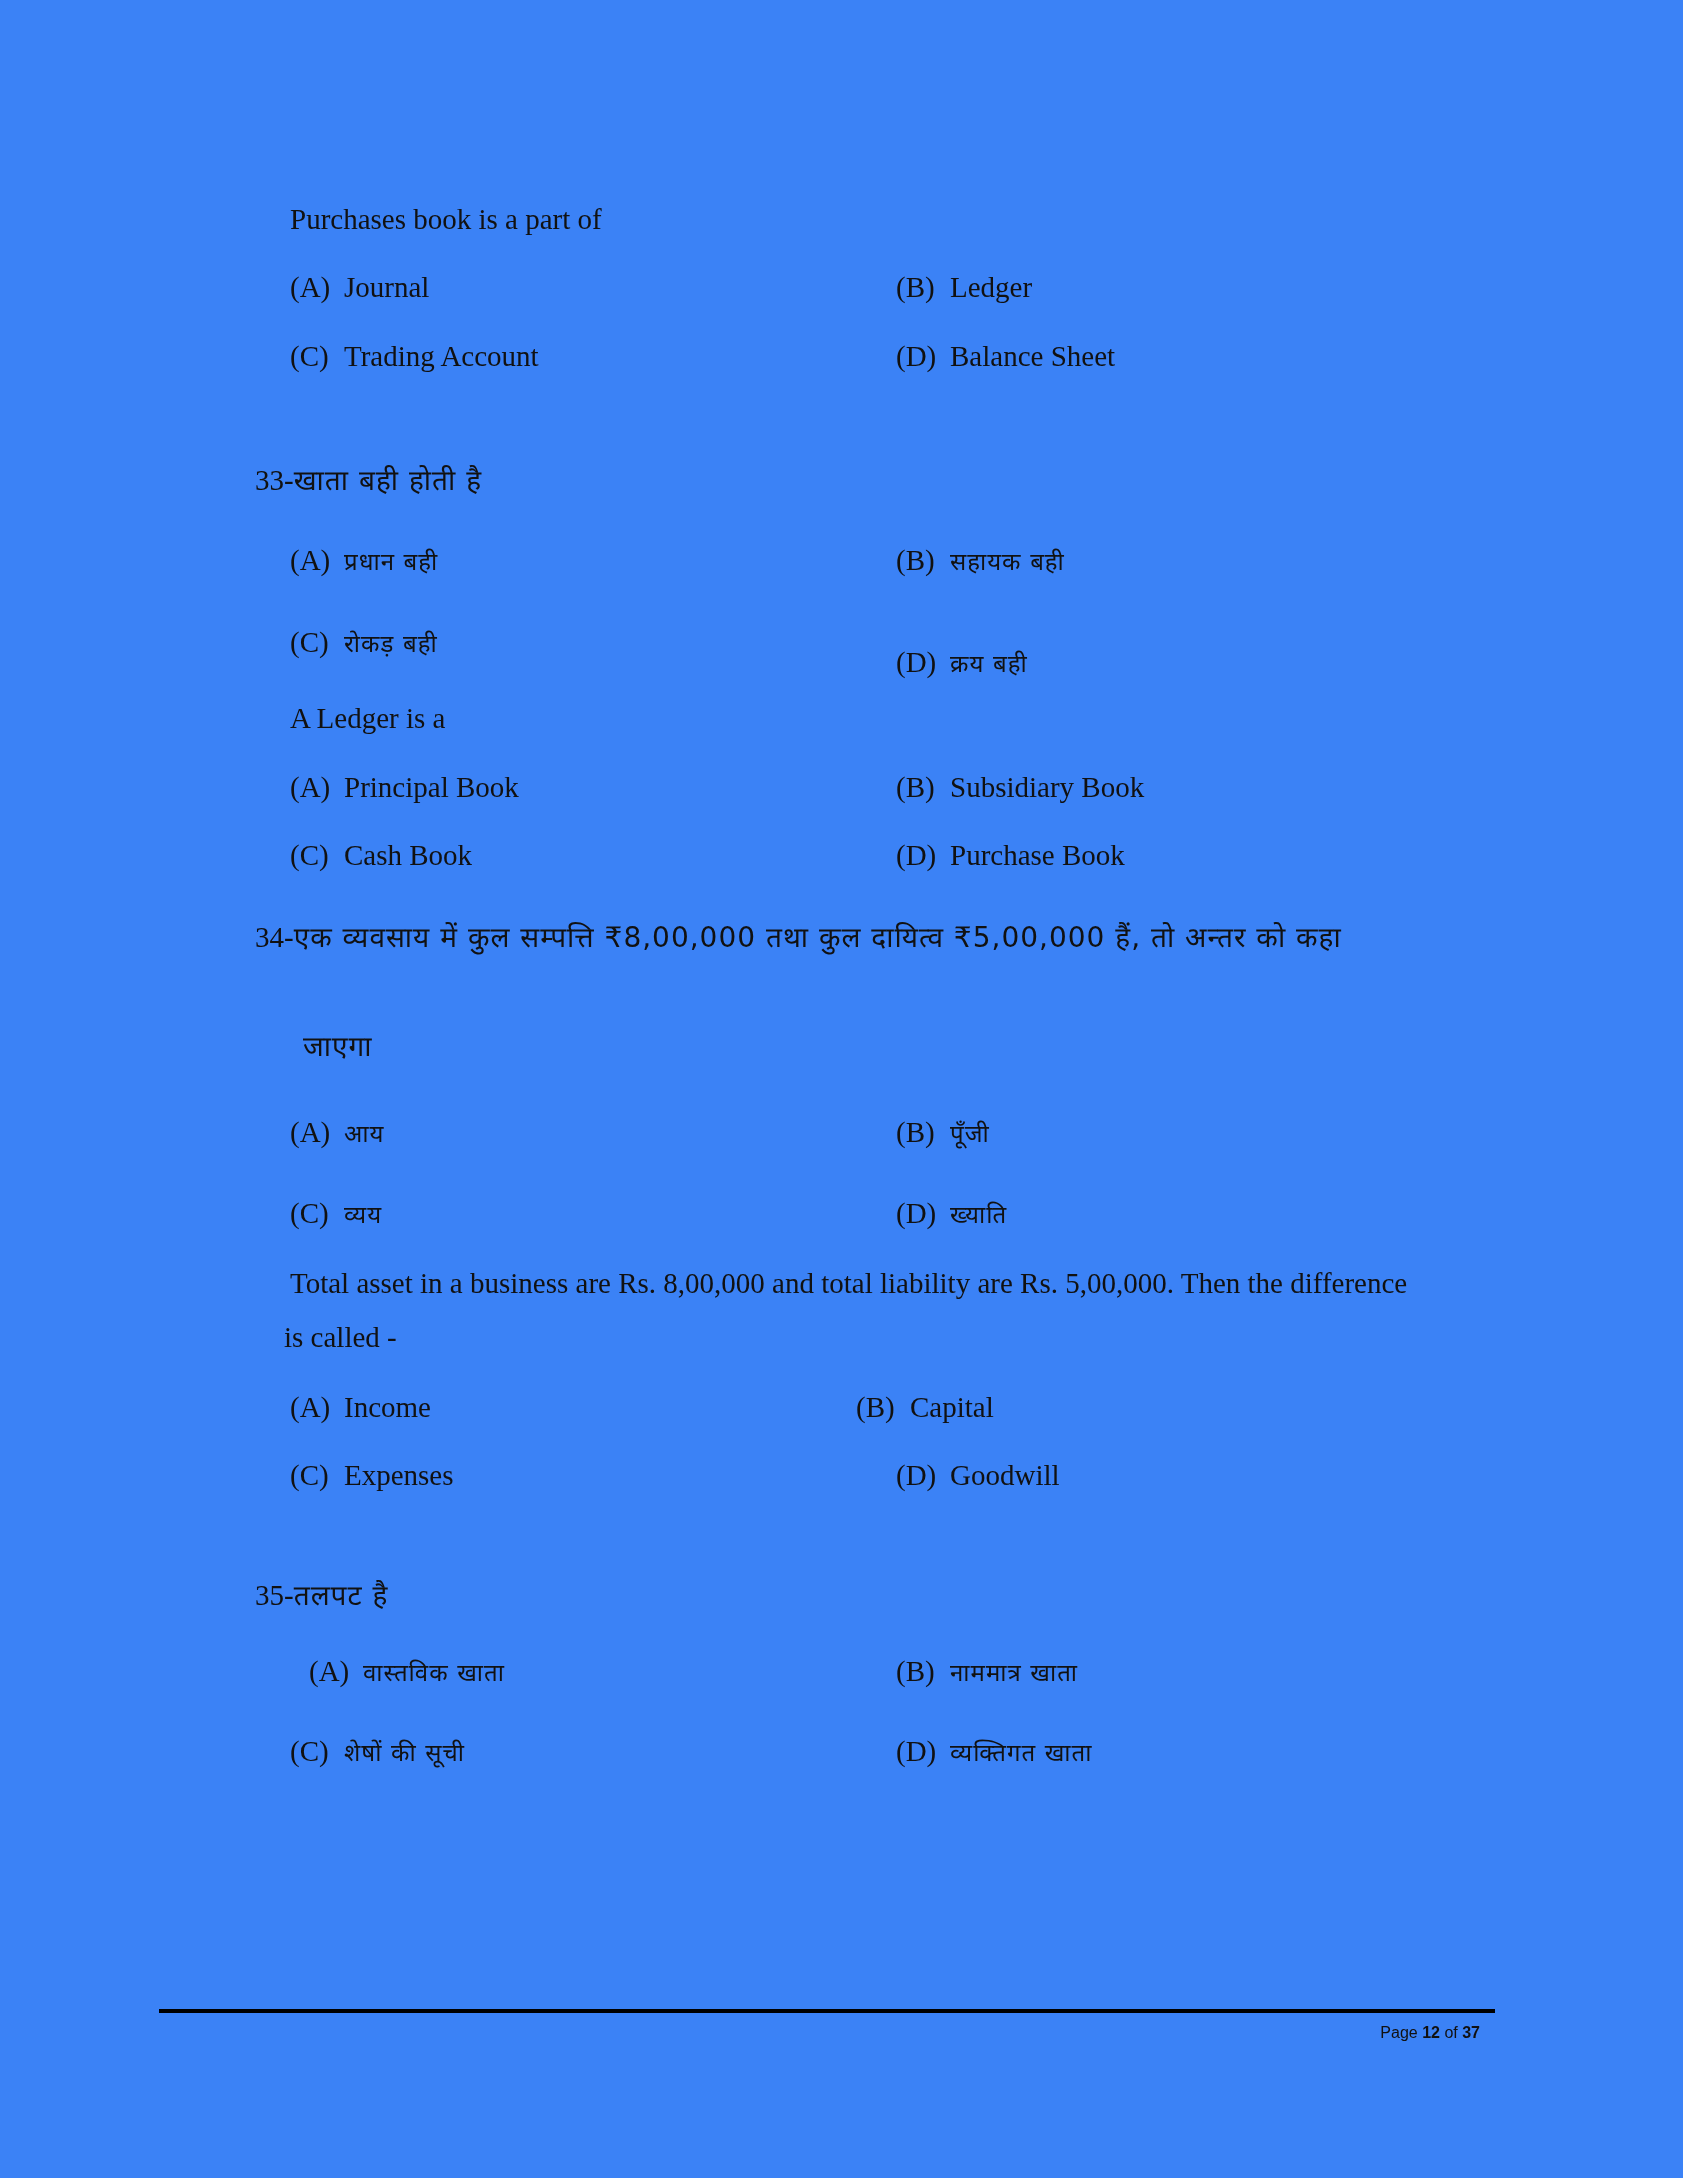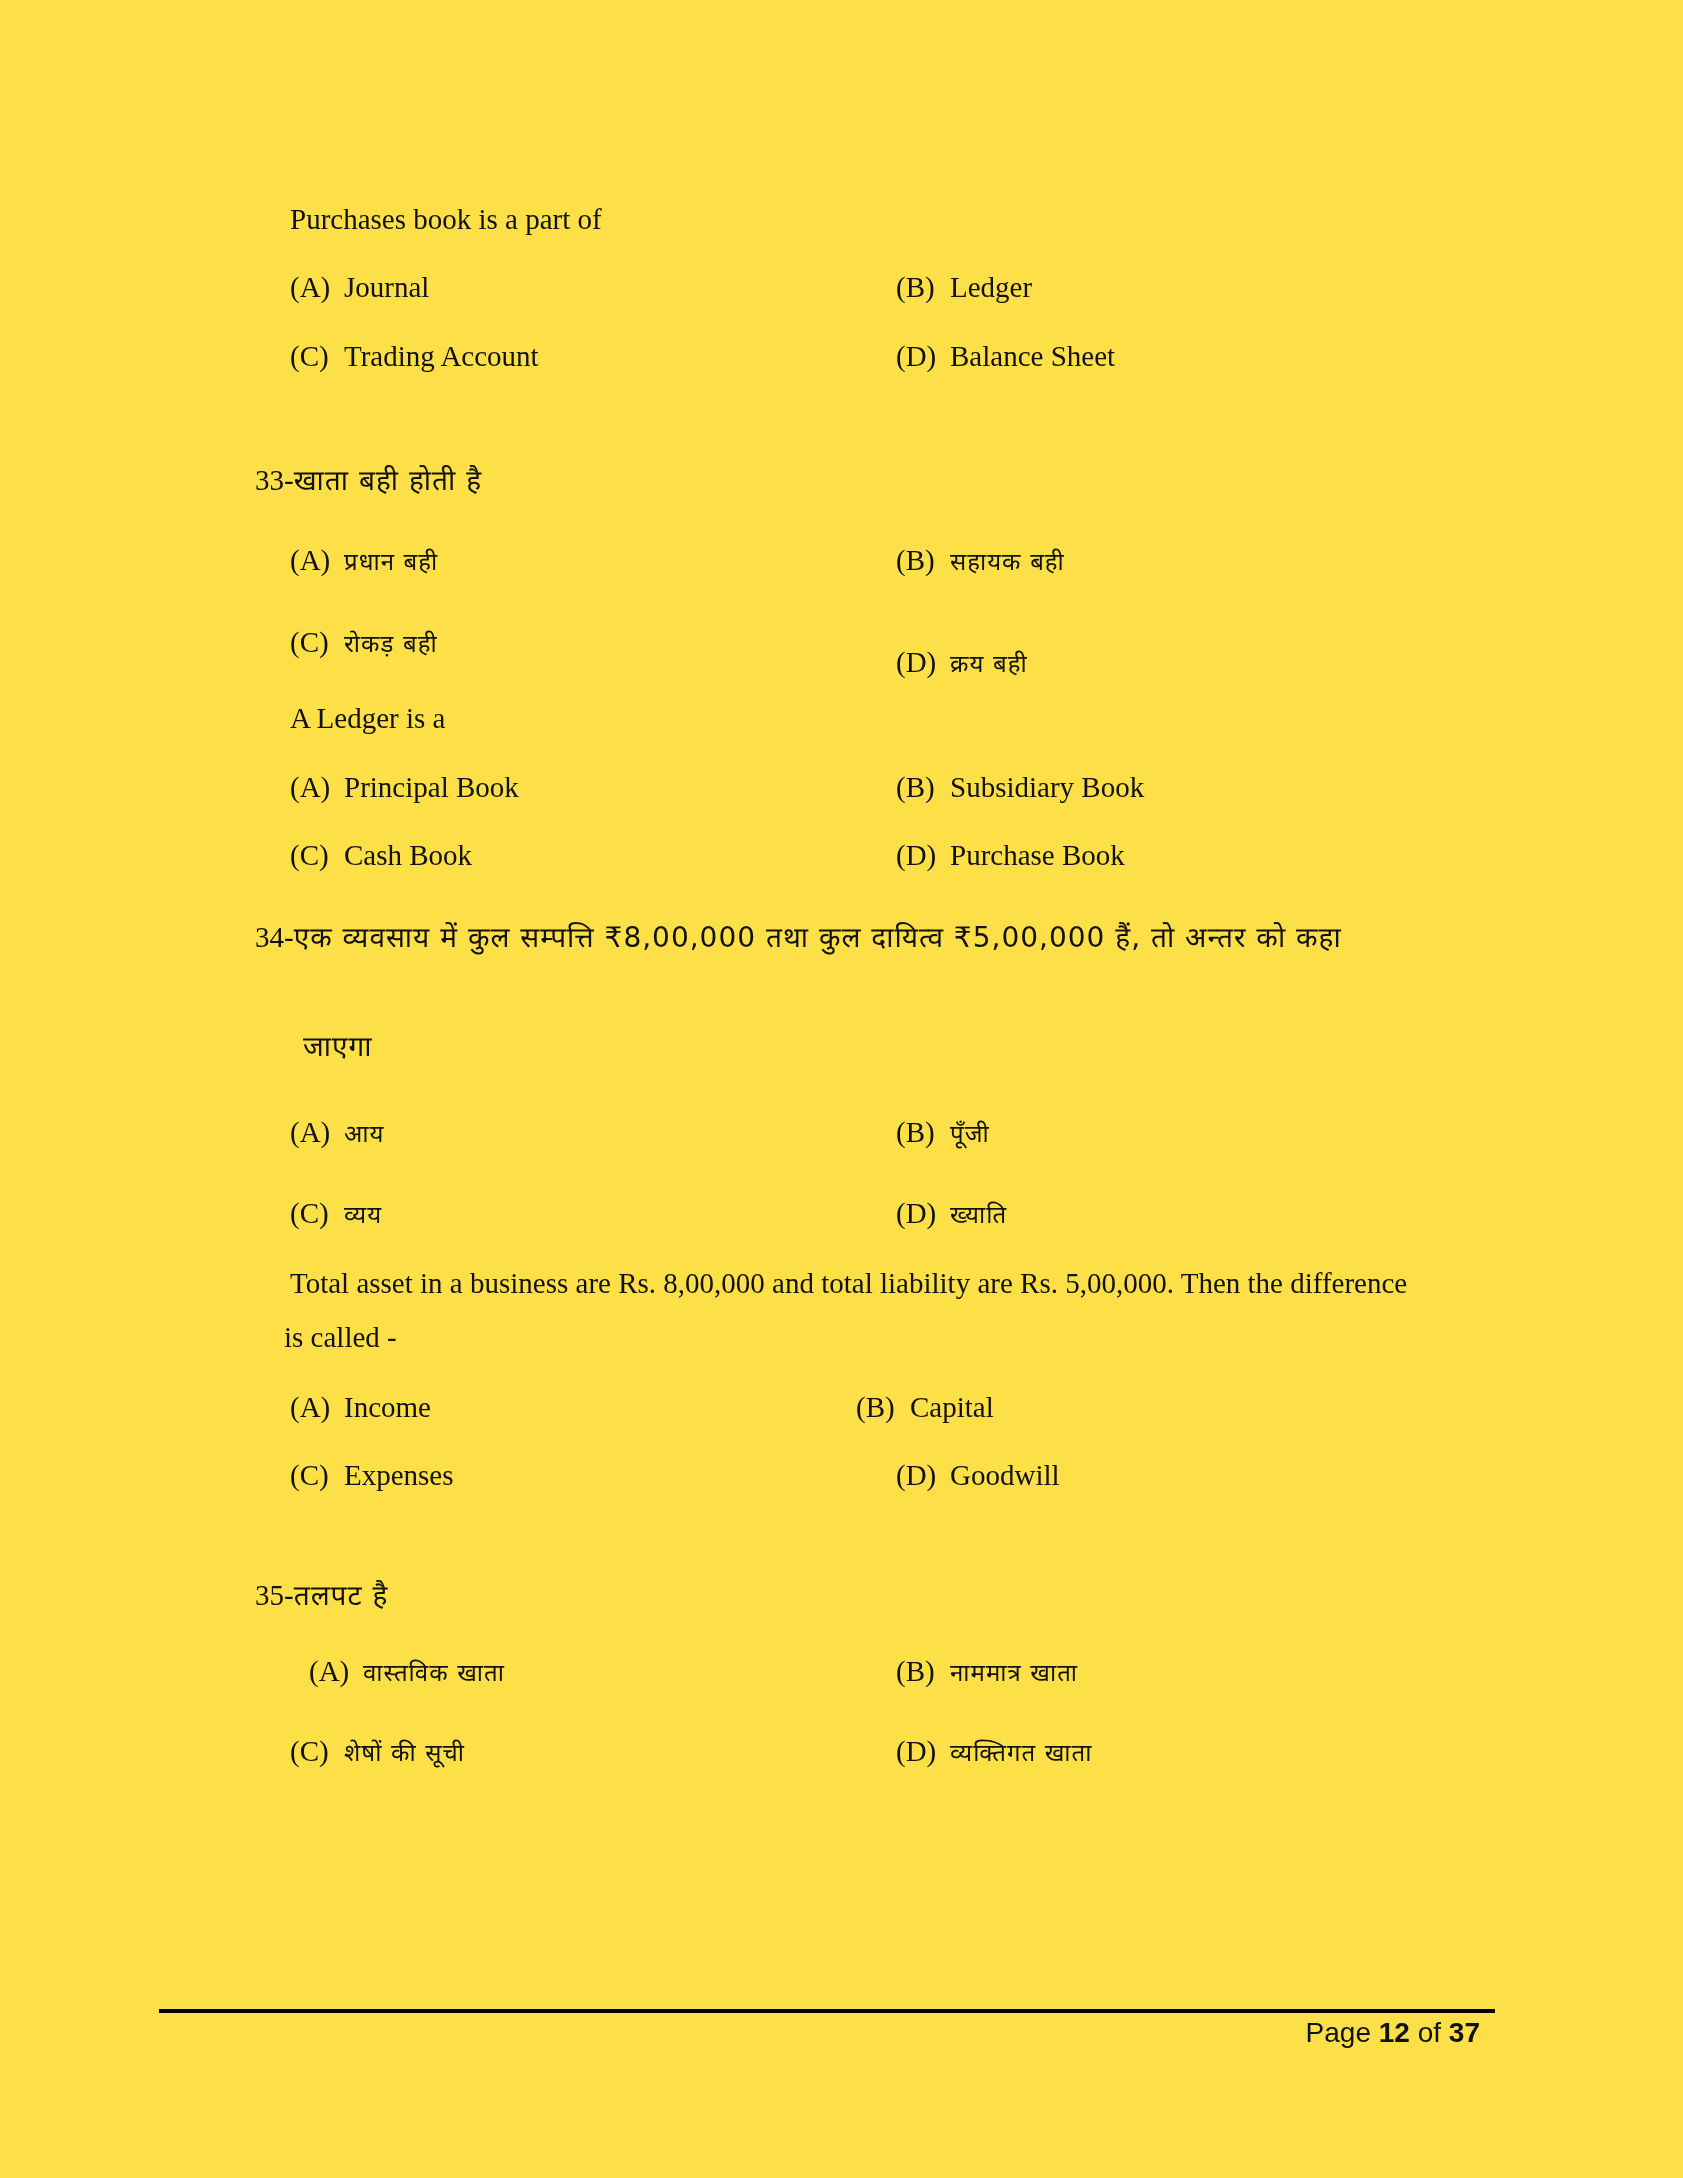--- a/index.html
+++ b/index.html
@@ -1,31 +1,31 @@
 <!DOCTYPE html>
 <html><head>
 <meta charset="utf-8">
 <style>
   html, body { margin: 0; padding: 0; background: #ffffff; }
   body { width: 1683px; height: 2178px; position: relative; overflow: hidden; color: #111; }
-  .page { position: absolute; left: 0; top: 0; width: 1683px; height: 2178px; background: #fde047; }
+  .page { position: absolute; left: 0; top: 0; width: 1683px; height: 2178px; background: #3b82f6; }
   .ln {
     position: absolute;
     font-family: "Liberation Serif", "DejaVu Serif", serif;
     font-size: 29px;
     line-height: 29px;
     white-space: nowrap;
     color: #111;
   }
   .hi { font-family: "DejaVu Sans", "Liberation Sans", sans-serif; font-size: 28px; letter-spacing: 1px; }
   .opt { position: absolute; white-space: nowrap; font-family: "Liberation Serif", "DejaVu Serif", serif; font-size: 29px; line-height: 29px; color: #111; }
   .opt .lbl { display: inline-block; width: 54px; }
   .opt .txt-hi { font-family: "DejaVu Sans", "Liberation Sans", sans-serif; font-size: 24px; letter-spacing: 1px; }
   .footer-rule { position: absolute; left: 159px; top: 2009px; width: 1336px; height: 4px; background: #000; }
-  .footer-page { position: absolute; right: 203px; top: 2021px; font-family: "Liberation Sans", "DejaVu Sans", sans-serif; font-size: 28px; line-height: 24px; color: #111; white-space: nowrap; }
+  .footer-page { position: absolute; right: 203px; top: 2021px; font-family: "Liberation Sans", "DejaVu Sans", sans-serif; font-size: 16px; line-height: 24px; color: #111; white-space: nowrap; }
   .footer-page b { font-weight: bold; }
 </style>
 </head>
 <body>
 
 <div class="page">
 
   <div>
     <div class="ln" style="left:290px; top:205px;">Purchases book is a part of</div>
     <div class="opt" style="left:290px; top:273px;"><span class="lbl">(A)</span><span>Journal</span></div>

